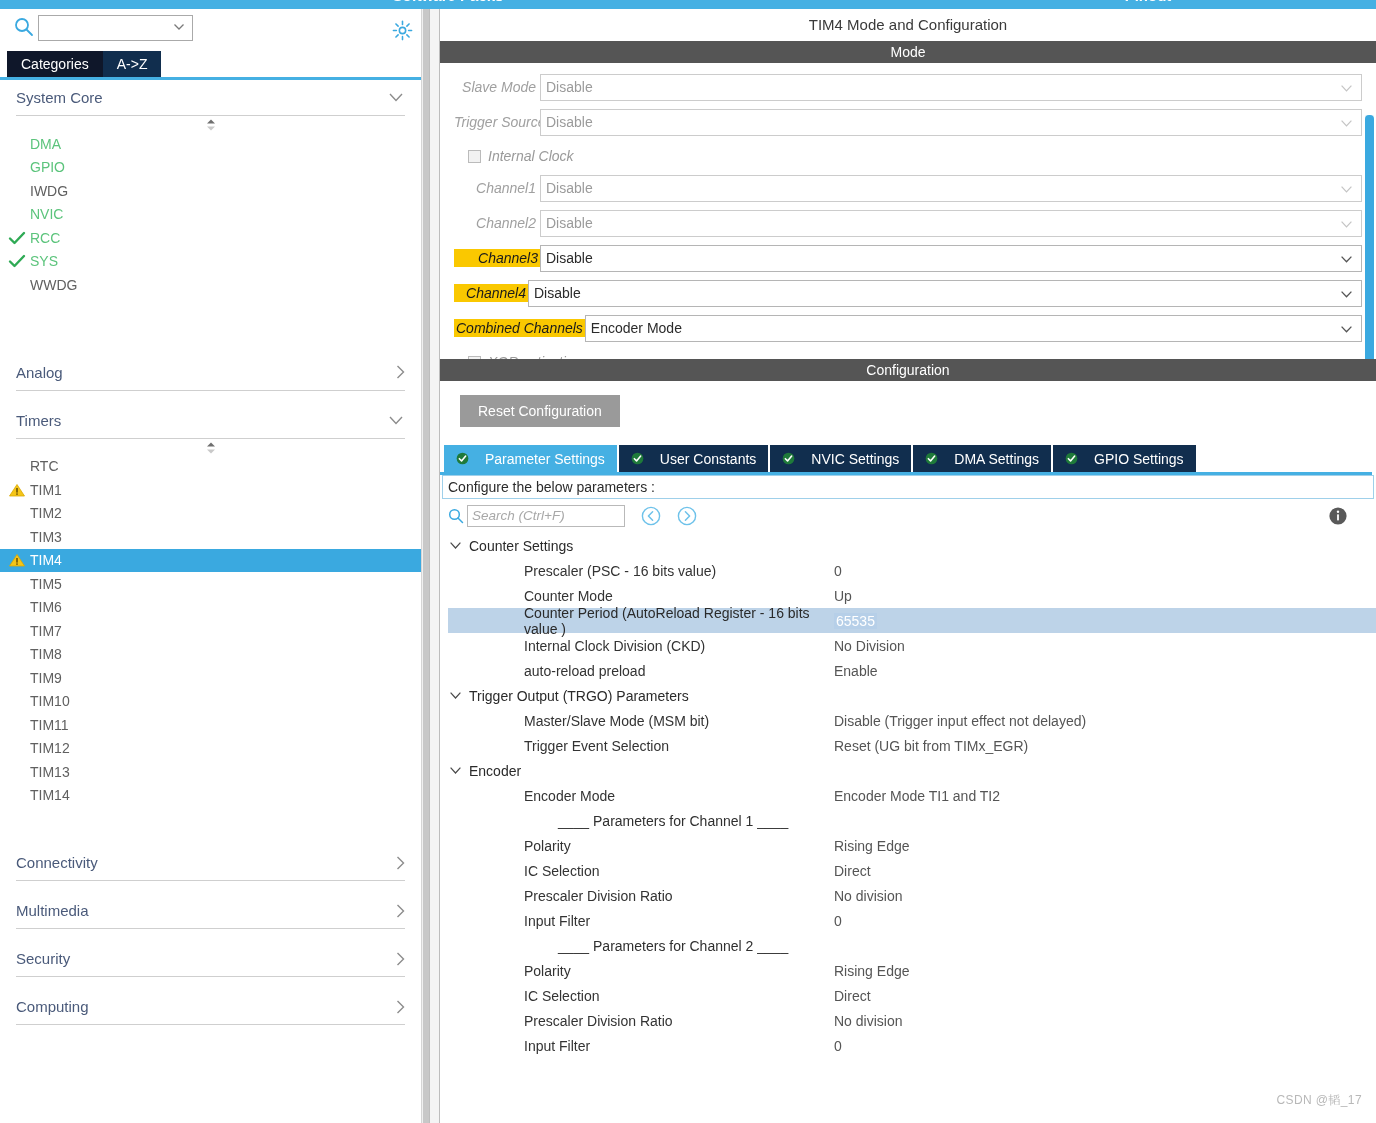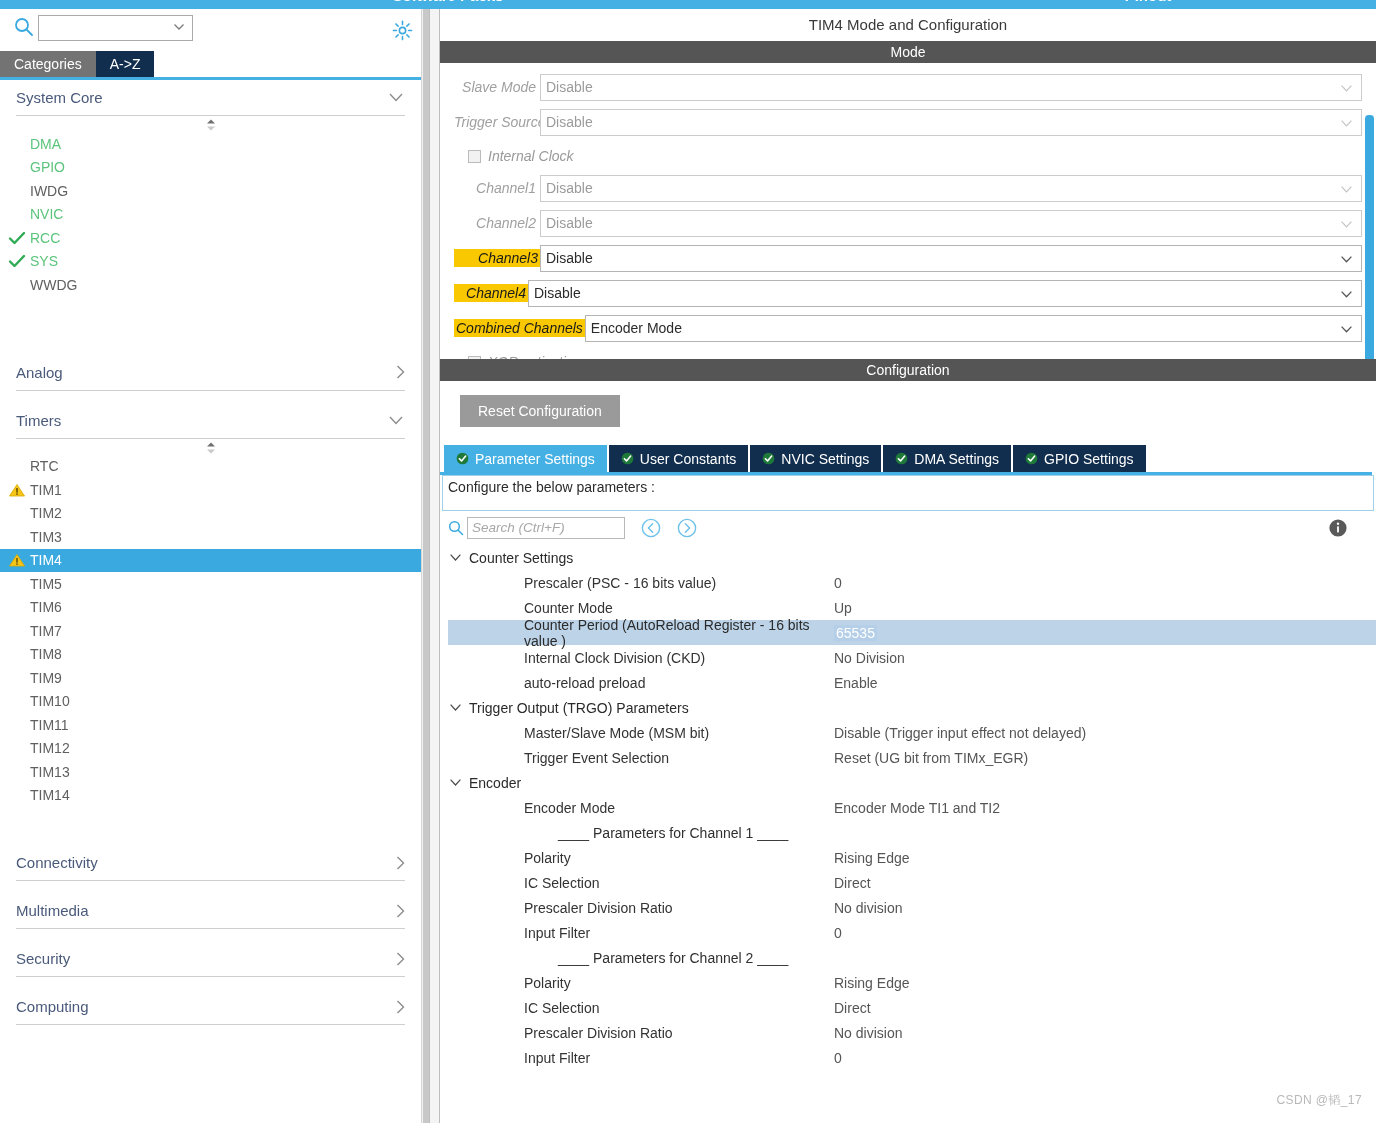--- a/index.html
+++ b/index.html
@@ -51,21 +51,21 @@
 
   
   .lefttabs {
     position: absolute; left: 0; top: 42px; width: 429px; height: 26px;
     display: flex; align-items: stretch;
   }
   .ltab {
     height: 26px; line-height: 26px; padding: 0 14px; font-size: 14px;
     color: #ffffff; cursor: pointer; white-space: nowrap;
   }
-  .ltab.active { background: #737373; }
+  .ltab.active { background: #0f172a; margin-left: 7px; }
   .ltab.inactive { background: #112e4e; }
   .lefttabs-underline {
     position: absolute; left: 0; top: 68px; width: 429px; height: 3px;
     background: #45b0e3;
   }
 
   .treearea {
     position: absolute; left: 0; top: 71px; width: 421px; height: 956px;
     overflow: hidden; background: #ffffff;
   }
@@ -174,30 +174,30 @@
   .resetbtn {
     display: inline-block; background: #9a9a9a; color: #ffffff;
     border: none; font-size: 14px; padding: 8px 18px; cursor: pointer;
     font-family: "Liberation Sans", sans-serif;
   }
   .tabsrow {
     display: flex; align-items: stretch; height: 27px; padding-left: 4px;
     position: relative;
   }
   .ctab {
-    display: flex; align-items: center; gap: 6px; padding: 0 12px;
+    display: flex; align-items: center; gap: 16px; padding: 0 12px;
     font-size: 14px; color: #ffffff; background: #112e4e; cursor: pointer;
     margin-right: 2px; white-space: nowrap;
   }
   .ctab.active { background: #45b0e3; }
   .tick { width: 13px; height: 13px; flex: 0 0 13px; }
   .tabs-underline { height: 3px; background: #45b0e3; width: 932px; }
 
   .hintbox {
-    margin: 0 2px; border: 1px solid #9fd0ea; height: 36px; line-height: 22px;
+    margin: 0 2px; border: 1px solid #9fd0ea; height: 24px; line-height: 22px;
     padding-left: 5px; font-size: 14px; color: #2b2b2b; background: #fff;
   }
 
   .searchrow2 {
     display: flex; align-items: center; height: 34px; padding-left: 8px;
     position: relative;
   }
   .mag2 { width: 16px; height: 16px; margin-right: 3px; }
   .sinput {
     width: 158px; height: 22px; border: 1px solid #b9b9b9; background: #fff;

